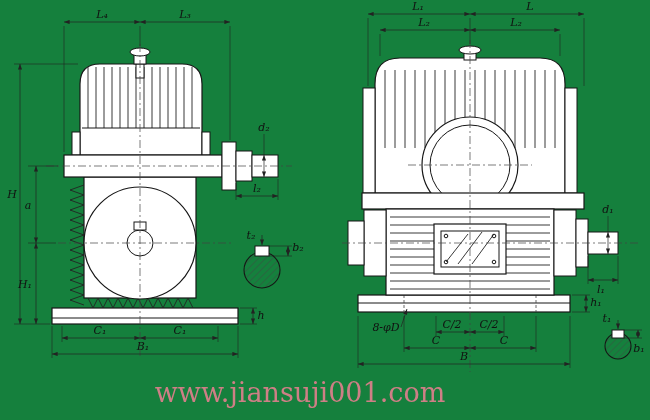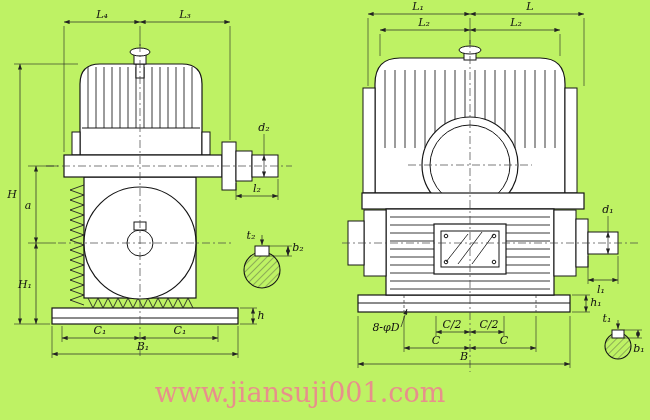--- a/index.html
+++ b/index.html
@@ -1,16 +1,16 @@
 <!DOCTYPE html>
 <html><head>
 <meta charset="utf-8">
 <style>
   html,body{margin:0;padding:0;background:#fff;}
-  .canvas{position:relative;width:650px;height:420px;background:#bef264;overflow:hidden;
+  .canvas{position:relative;width:650px;height:420px;background:#15803d;overflow:hidden;
           font-family:"DejaVu Serif","DejaVu Sans",serif;}
   svg{display:block;}
   .ol  {fill:#fff;stroke:#161616;stroke-width:1.2;}
   .ol2 {fill:#fff;stroke:#161616;stroke-width:1;}
   .ln  {fill:none;stroke:#161616;stroke-width:1;}
   .fin {fill:none;stroke:#222;stroke-width:0.9;}
   .cl  {fill:none;stroke:#444;stroke-width:0.7;stroke-dasharray:8 3 2 3;}
   .dash{fill:none;stroke:#444;stroke-width:0.8;stroke-dasharray:3 2;}
   .dim {fill:none;stroke:#222;stroke-width:0.7;}
   .ext {fill:none;stroke:#222;stroke-width:0.6;}

